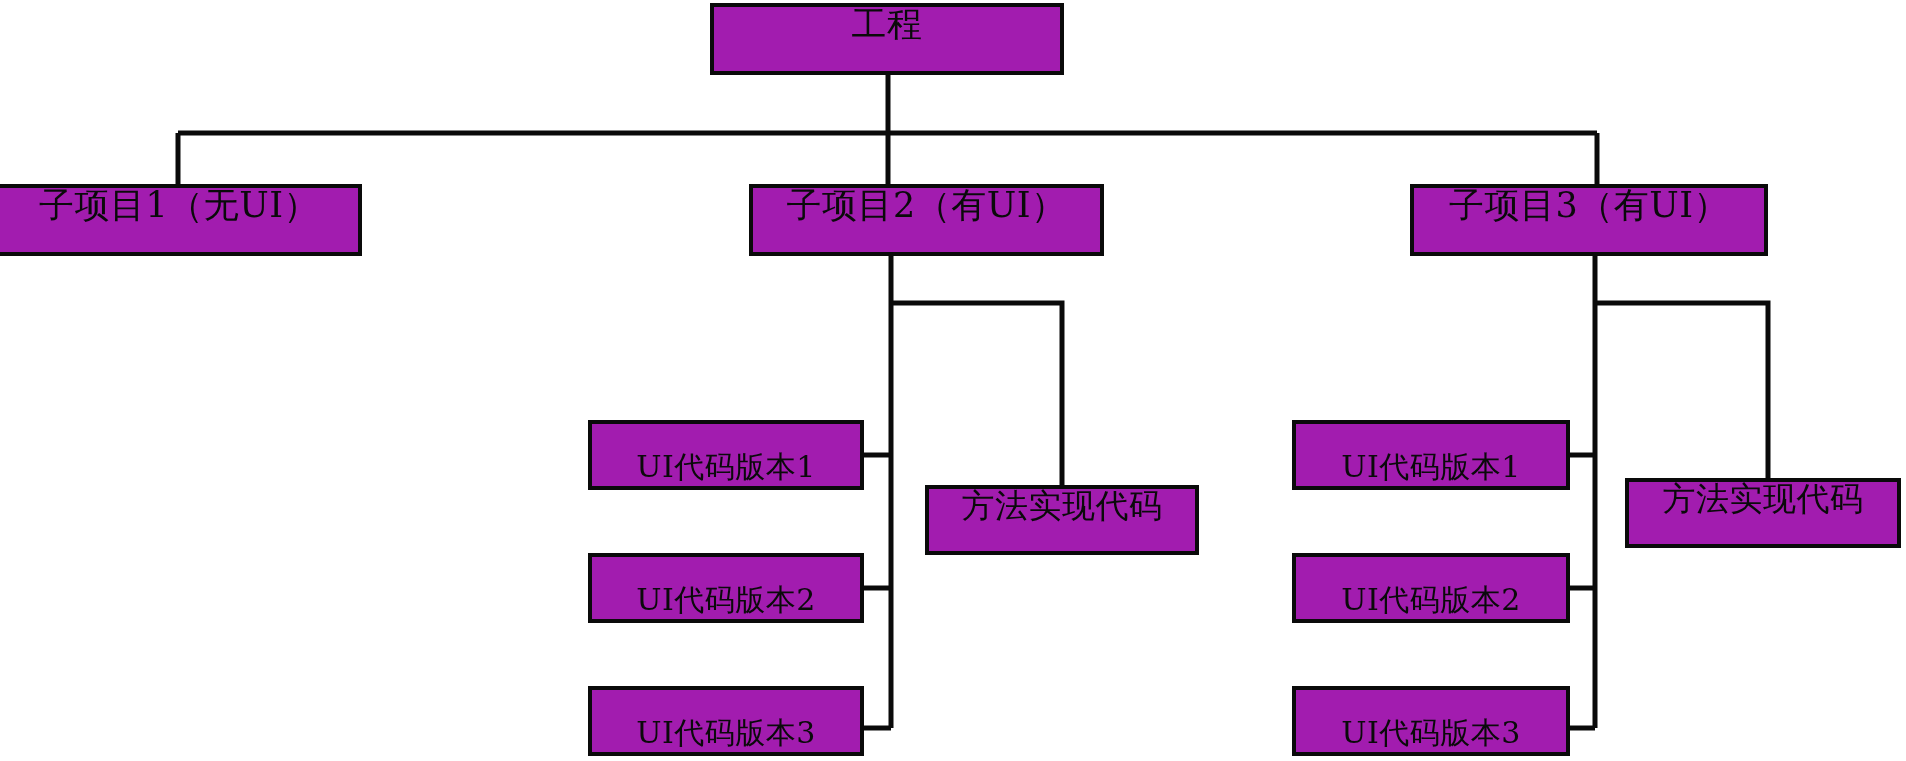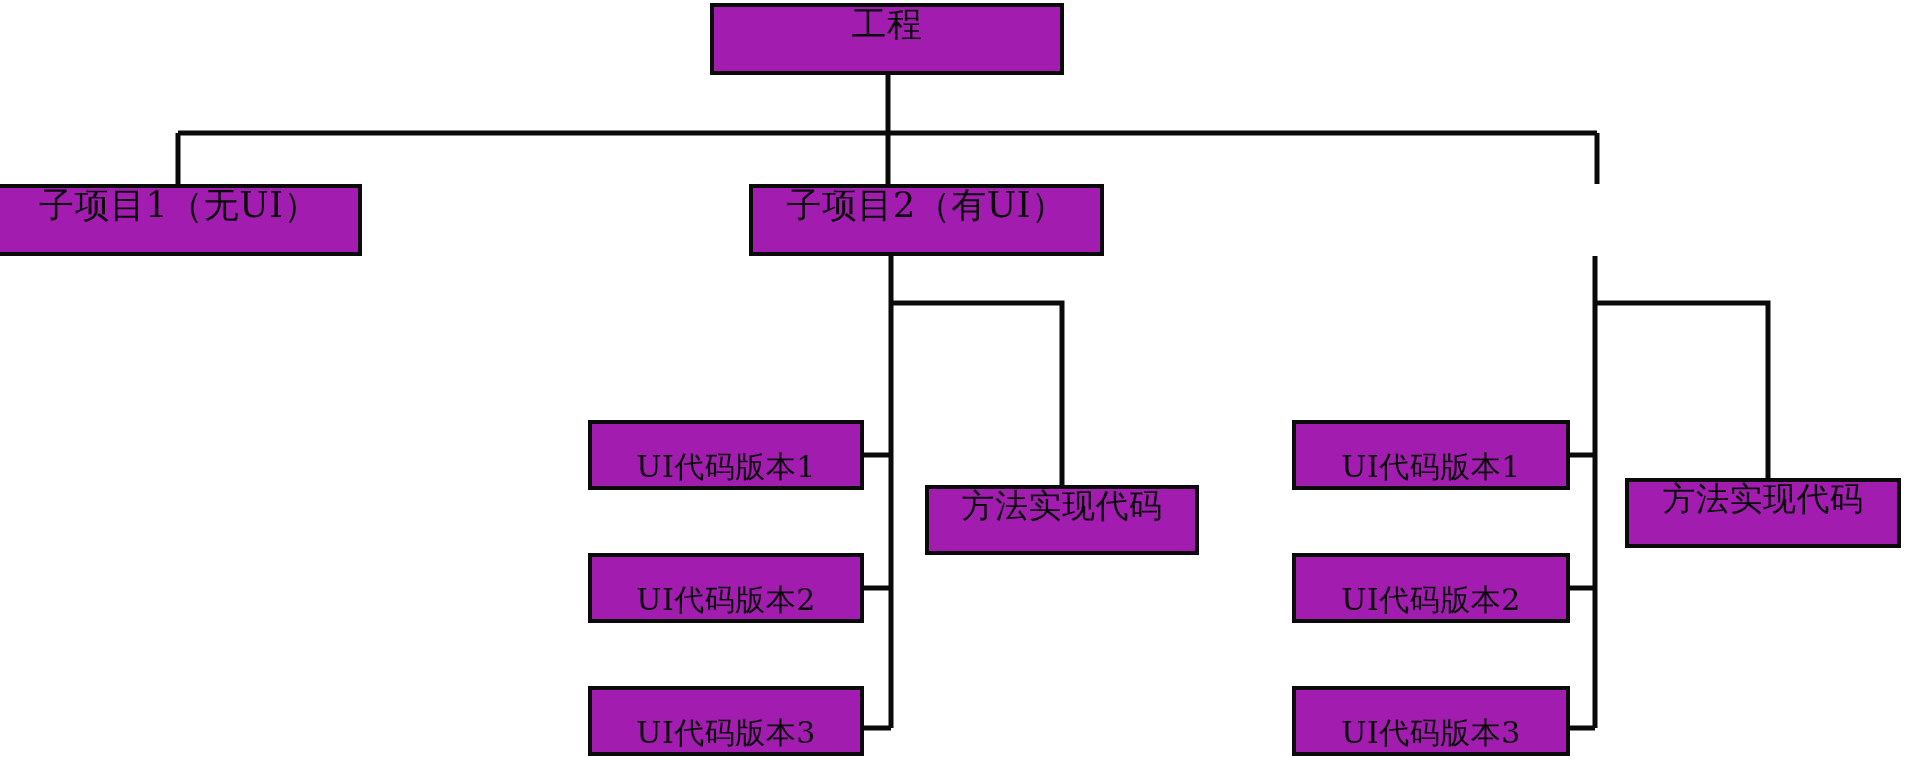--- a/index.html
+++ b/index.html
@@ -103,20 +103,23 @@
   </div>
 
   <div class="node-box subproject-box" id="node-sub1">
     <span class="node-label">子项目1（无UI）</span>
   </div>
 
   <div class="node-box subproject-box" id="node-sub2">
     <span class="node-label">子项目2（有UI）</span>
   </div>
 
+  <div class="node-box subproject-box" id="node-sub3">
+    <span class="node-label">子项目3（有UI）</span>
+  </div>
 
   <div class="node-box ui-version-box" id="node-ui2-v1">
     <span class="node-label">UI代码版本1</span>
   </div>
   <div class="node-box ui-version-box" id="node-ui2-v2">
     <span class="node-label">UI代码版本2</span>
   </div>
   <div class="node-box ui-version-box" id="node-ui2-v3">
     <span class="node-label">UI代码版本3</span>
   </div>

